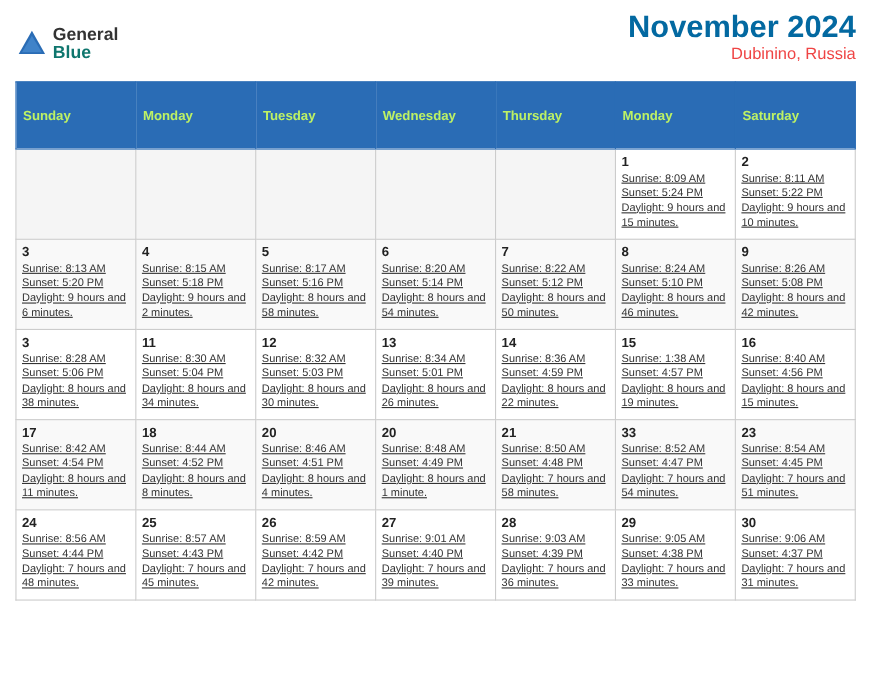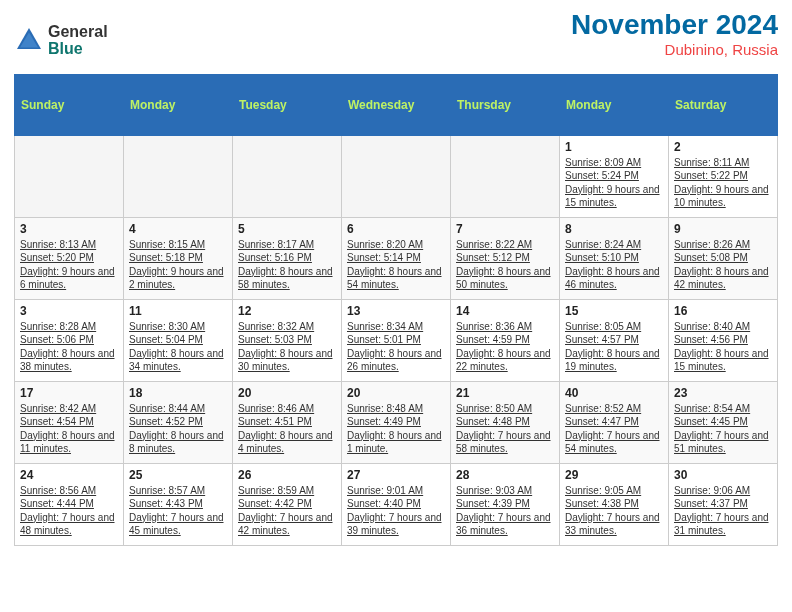--- a/index.html
+++ b/index.html
@@ -216,21 +216,21 @@
 Daylight: 8 hours and 26 minutes.</div>
           </td>
           <td>
             <div class="day-number">14</div>
             <div class="day-info">Sunrise: 8:36 AM
 Sunset: 4:59 PM
 Daylight: 8 hours and 22 minutes.</div>
           </td>
           <td>
             <div class="day-number">15</div>
-            <div class="day-info">Sunrise: 8:05 AM
+            <div class="day-info">Sunrise: 1:38 AM
 Sunset: 4:57 PM
 Daylight: 8 hours and 19 minutes.</div>
           </td>
           <td>
             <div class="day-number">16</div>
             <div class="day-info">Sunrise: 8:40 AM
 Sunset: 4:56 PM
 Daylight: 8 hours and 15 minutes.</div>
           </td>
         </tr>
@@ -259,21 +259,21 @@
 Sunset: 4:49 PM
 Daylight: 8 hours and 1 minute.</div>
           </td>
           <td>
             <div class="day-number">21</div>
             <div class="day-info">Sunrise: 8:50 AM
 Sunset: 4:48 PM
 Daylight: 7 hours and 58 minutes.</div>
           </td>
           <td>
-            <div class="day-number">40</div>
+            <div class="day-number">33</div>
             <div class="day-info">Sunrise: 8:52 AM
 Sunset: 4:47 PM
 Daylight: 7 hours and 54 minutes.</div>
           </td>
           <td>
             <div class="day-number">23</div>
             <div class="day-info">Sunrise: 8:54 AM
 Sunset: 4:45 PM
 Daylight: 7 hours and 51 minutes.</div>
           </td>

